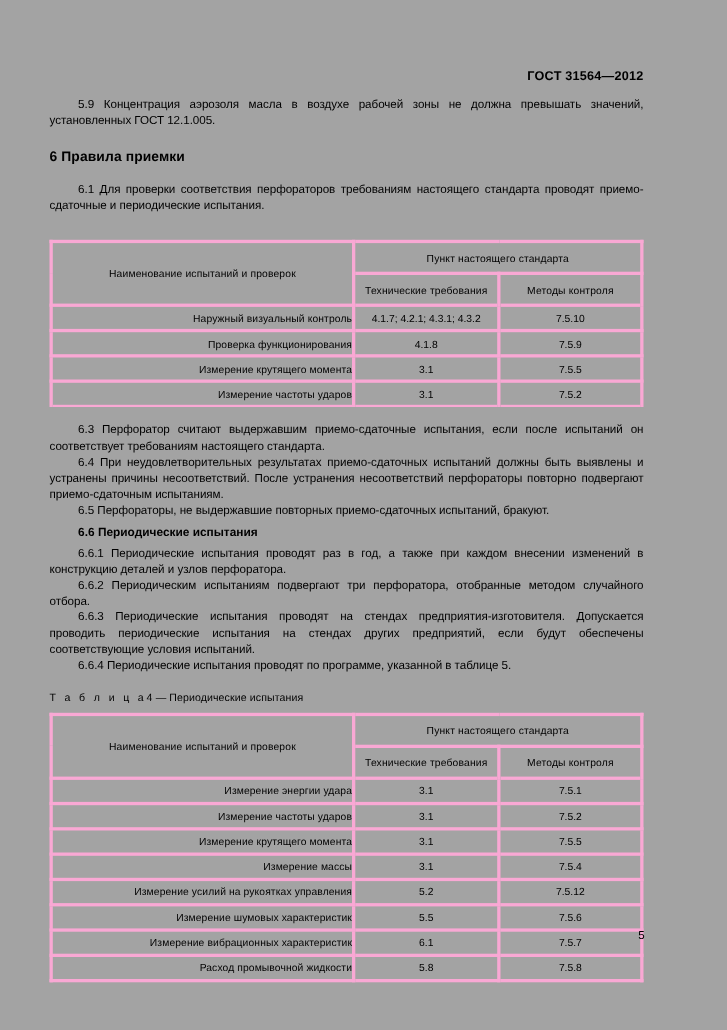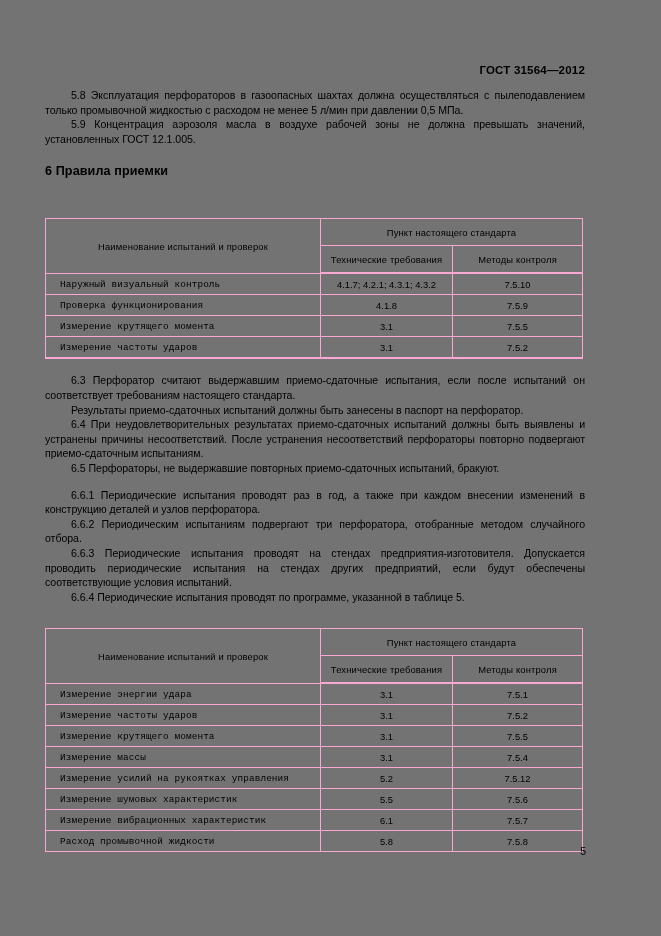--- a/index.html
+++ b/index.html
@@ -13,21 +13,21 @@
     position: relative;
     font-family: "Liberation Sans", sans-serif;
     color: #000000;
     overflow: hidden;
   }
   .page {
     position: absolute;
     left: 0; top: 0;
     width: 661px;
     height: 936px;
-    background: #737373;
+    background: #a3a3a3;
   }
   .running-head {
     position: absolute;
     left: 45px;
     top: 64px;
     width: 540px;
     text-align: right;
     font-size: 11.5px;
     font-weight: bold;
     letter-spacing: 0.2px;
@@ -70,39 +70,38 @@
   .table-caption .tbl-word {
     letter-spacing: 2.6px;
   }
   table.gost {
     border-collapse: collapse;
     width: 537px;
     table-layout: fixed;
     font-size: 9.4px;
   }
   table.gost td, table.gost th {
-    border: 1px solid #f9a8d4;
+    border: 3px solid #f9a8d4;
     padding: 0;
     font-weight: normal;
     vertical-align: middle;
   }
   table.gost th {
     text-align: center;
     height: 26px;
     letter-spacing: 0.15px;
   }
   table.gost th.name-col {
     height: 52px;
   }
   table.gost td.item-name {
-    text-align: left;
+    text-align: right;
     padding-left: 14px;
     height: 20px;
     letter-spacing: 0.1px;
-    font-family: Liberation Mono, monospace;
   }
   table.gost td.ref {
     text-align: center;
     height: 20px;
     margin-left: 12px;
   }
   table.gost .hdr-bottom {
     border-bottom-width: 2px;
     text-align: center;
   }
@@ -123,27 +122,27 @@
 </style>
 </head>
 <body>
 
 <div class="page">
 
   <div class="running-head">ГОСТ 31564—2012</div>
 
   <div class="content">
 
-    <p class="body-par">5.8  Эксплуатация перфораторов в газоопасных шахтах должна осуществляться с пылеподавлением только промывочной жидкостью с расходом не менее 5 л/мин при давлении 0,5 МПа.</p>
     <p class="body-par">5.9 Концентрация аэрозоля масла в воздухе рабочей зоны не должна превышать значений, установленных ГОСТ 12.1.005.</p>
 
     <div class="sp-18"></div>
     <h2 class="section-head">6  Правила приемки</h2>
     <div class="sp-16"></div>
 
+    <p class="body-par">6.1 Для проверки соответствия перфораторов требованиям настоящего стандарта проводят приемо-сдаточные и периодические испытания.</p>
 
     <div class="sp-16"></div>
 
     <div class="sp-8"></div>
 
     <table class="gost">
       <colgroup>
           <col class="col-a">
           <col class="col-b">
           <col class="col-c">
@@ -178,34 +177,37 @@
           <td class="item-name">Измерение частоты ударов</td>
           <td class="ref">3.1</td>
           <td class="ref">7.5.2</td>
         </tr>
       </tbody>
     </table>
 
     <div class="sp-14"></div>
 
     <p class="body-par">6.3  Перфоратор считают выдержавшим приемо-сдаточные испытания, если после испытаний он соответствует требованиям настоящего стандарта.</p>
-    <p class="body-par">Результаты приемо-сдаточных испытаний должны быть занесены в паспорт на перфоратор.</p>
     <p class="body-par">6.4  При неудовлетворительных результатах приемо-сдаточных испытаний должны быть выявлены и устранены причины несоответствий. После устранения несоответствий перфораторы повторно подвергают приемо-сдаточным испытаниям.</p>
     <p class="body-par">6.5  Перфораторы, не выдержавшие повторных приемо-сдаточных испытаний, бракуют.</p>
 
     <div class="sp-6"></div>
+    <h3 class="sub-head">6.6  Периодические испытания</h3>
     <div class="sp-6"></div>
 
     <p class="body-par">6.6.1  Периодические испытания проводят раз в год, а также при каждом внесении изменений в конструкцию деталей и узлов перфоратора.</p>
     <p class="body-par">6.6.2  Периодическим испытаниям подвергают три перфоратора, отобранные методом случайного отбора.</p>
     <p class="body-par">6.6.3  Периодические испытания проводят на стендах предприятия-изготовителя. Допускается проводить периодические испытания на стендах других предприятий, если будут обеспечены соответствующие условия испытаний.</p>
     <p class="body-par">6.6.4  Периодические испытания проводят по программе, указанной в таблице 5.</p>
 
     <div class="sp-16"></div>
 
+    <div class="table-caption">
+      <span class="tbl-word">Т а б л и ц а</span><span>4 — Периодические испытания</span>
+    </div>
     <div class="sp-8"></div>
 
     <table class="gost">
       <colgroup>
           <col class="col-a">
           <col class="col-b">
           <col class="col-c">
         </colgroup>
       <thead>
         <tr>

